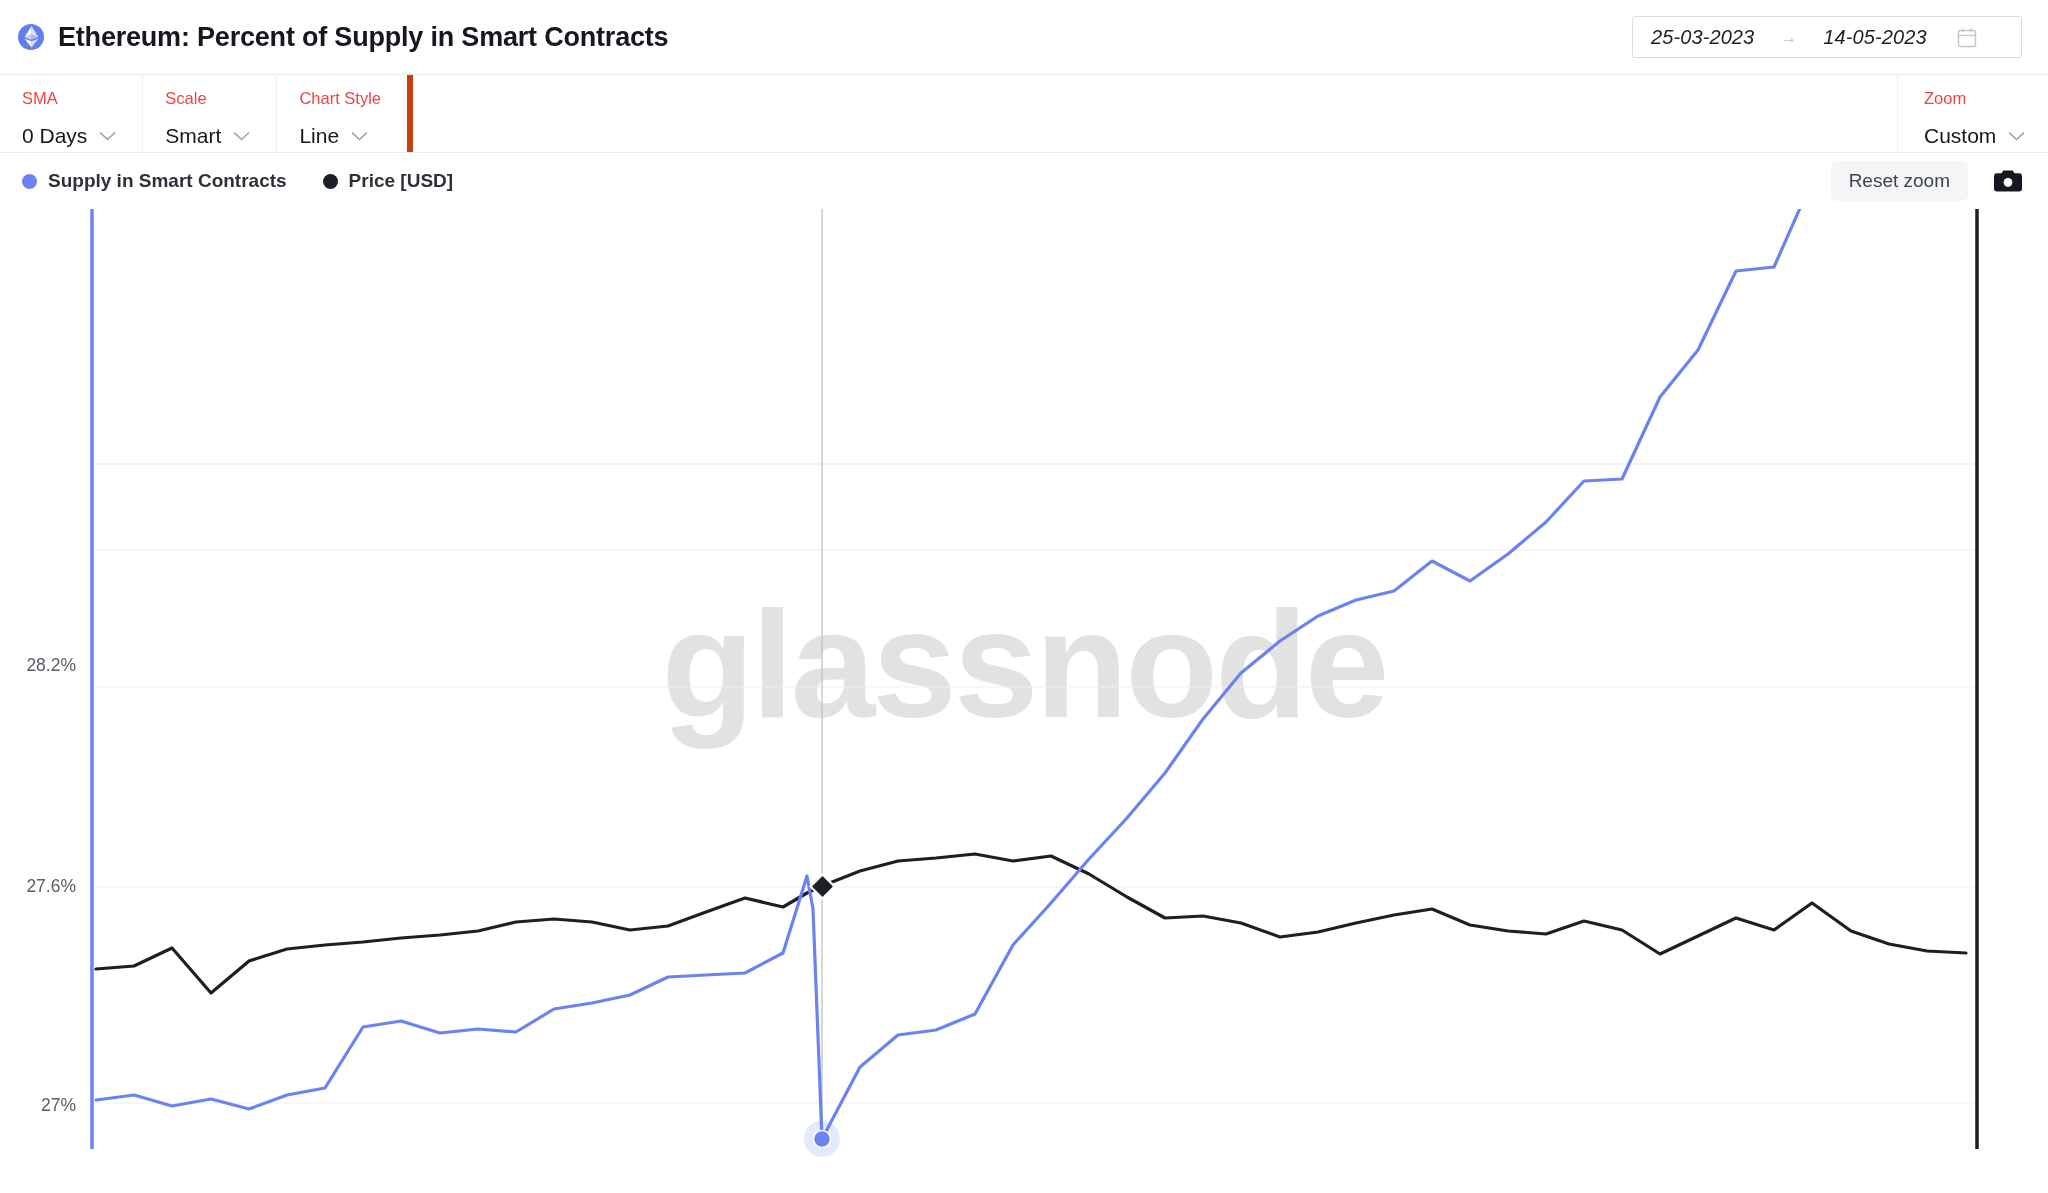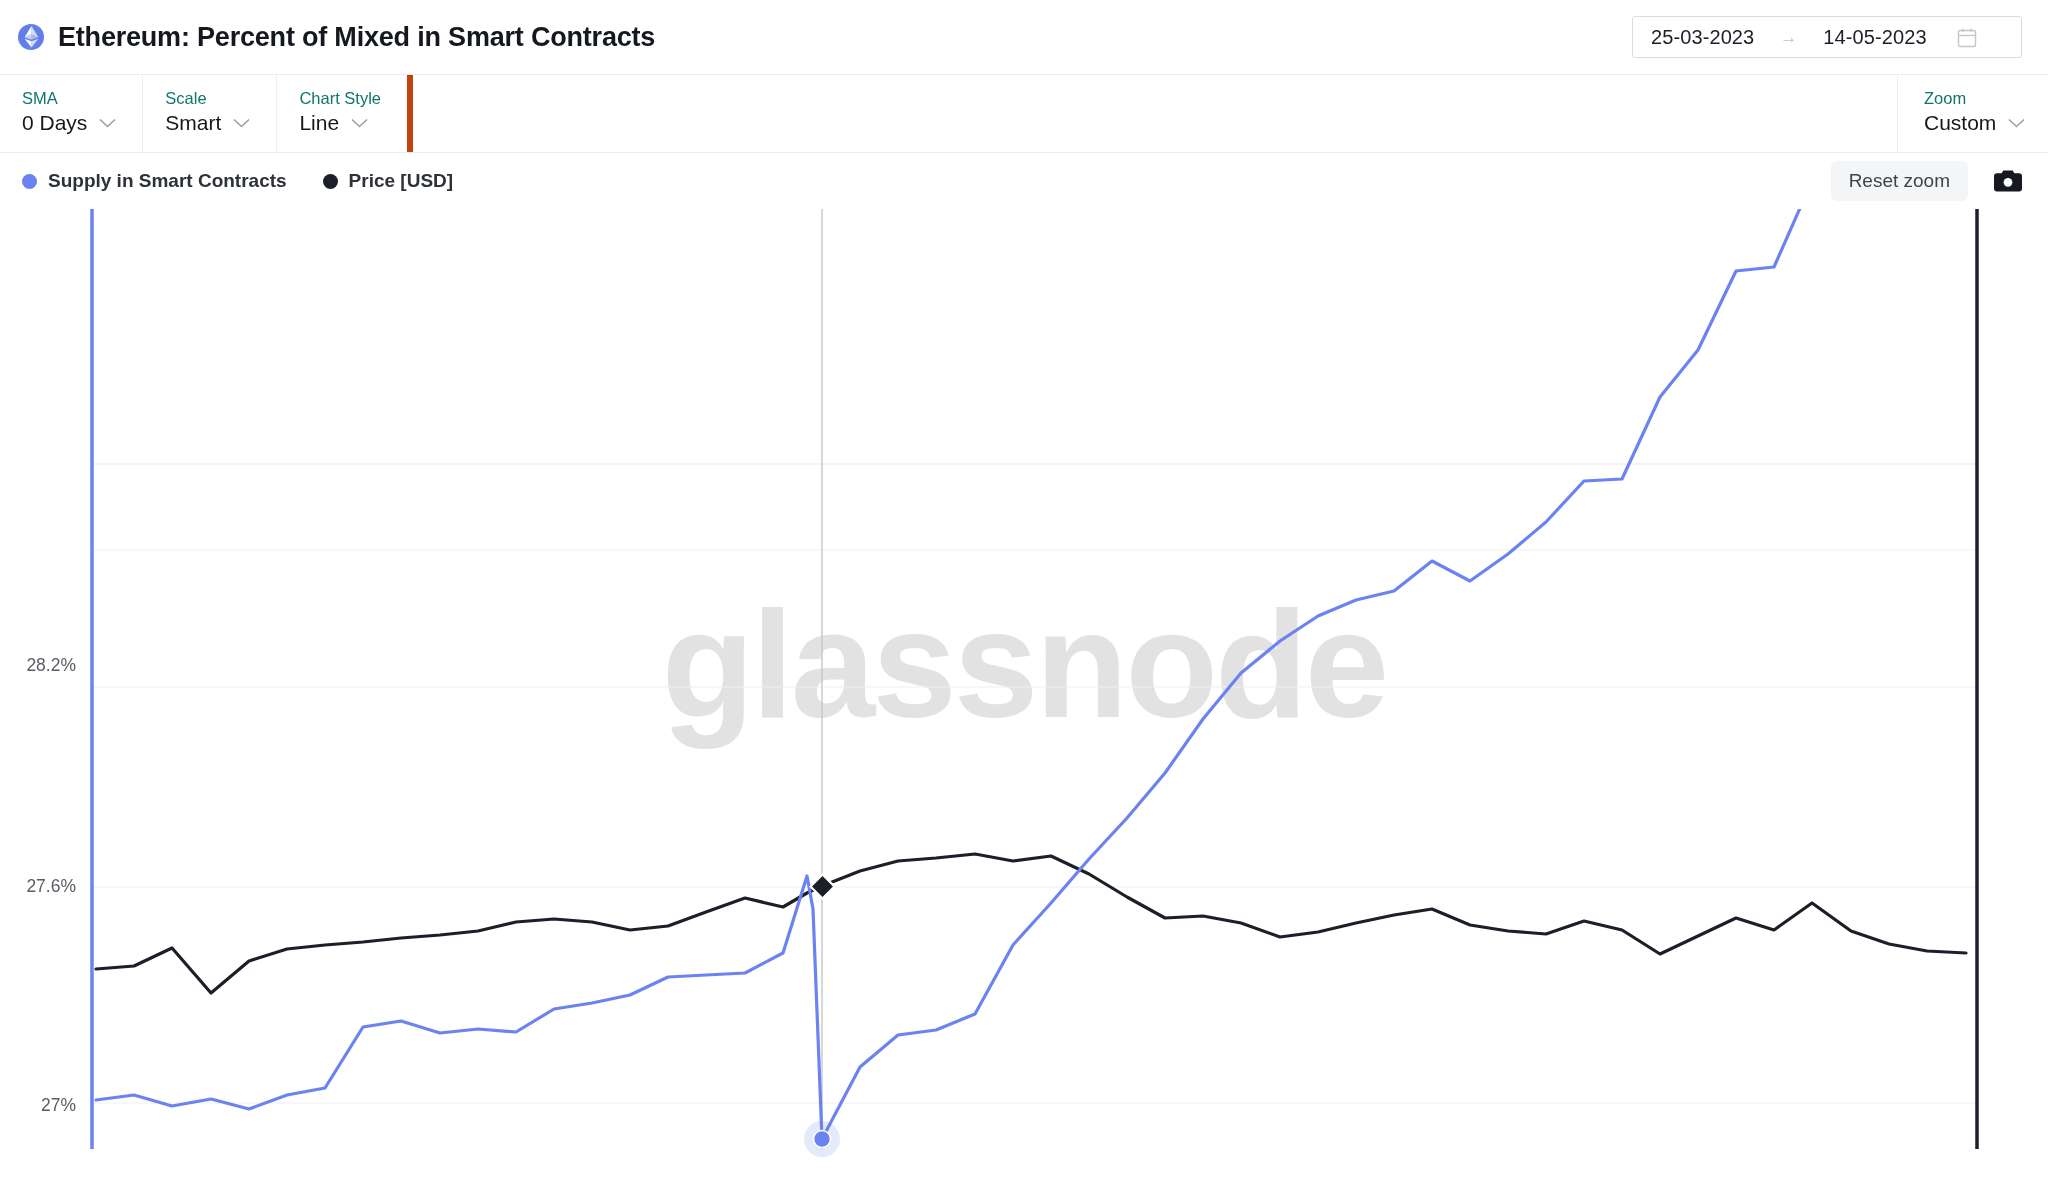--- a/index.html
+++ b/index.html
@@ -46,20 +46,21 @@
     height: 42px;
     padding: 0 14px 0 18px;
     background: #fff;
     min-width: 390px;
   }
   .daterange .dv {
     font-size: 20px;
     color: #1b1f27;
     letter-spacing: 0.1px;
     white-space: nowrap;
+    font-style: italic;
   }
   .daterange .arrow {
     color: #b9bec7;
     font-size: 17px;
     margin: 0 26px;
     line-height: 1;
   }
   .cal-icon {
     margin-left: 30px;
     color: #c2c6cd;
@@ -77,23 +78,23 @@
     padding: 13px 26px 0 22px;
     border-right: 1px solid #eceef1;
     display: flex;
     flex-direction: column;
     justify-content: flex-start;
     min-width: 118px;
   }
   .tb-group.last-left { border-right: 6px solid #c2410c; min-width: 130px;}
   .tb-label {
     font-size: 16.5px;
-    color: #0f766e;
+    color: #ef4444;
     line-height: 1.25;
-    margin-bottom: 2px;
+    margin-bottom: 15px;
     white-space: nowrap;
   }
   .tb-value {
     font-size: 21px;
     color: #15181e;
     display: flex;
     align-items: center;
     gap: 12px;
     white-space: nowrap;
   }
@@ -187,21 +188,21 @@
   <span class="eth-icon">
     <svg width="15" height="22" viewBox="0 0 16 24" aria-hidden="true">
       <polygon points="8,0 8,9 15.5,12.4" fill="#ffffff" opacity="0.75"></polygon>
       <polygon points="8,0 0.5,12.4 8,9" fill="#ffffff"></polygon>
       <polygon points="8,16.5 8,23.5 15.5,13.9" fill="#ffffff" opacity="0.75"></polygon>
       <polygon points="8,23.5 8,16.5 0.5,13.9" fill="#ffffff"></polygon>
       <polygon points="8,15 15.5,12.4 8,9" fill="#ffffff" opacity="0.45"></polygon>
       <polygon points="0.5,12.4 8,15 8,9" fill="#ffffff" opacity="0.65"></polygon>
     </svg>
   </span>
-  <div class="page-title">Ethereum: Percent of Mixed in Smart Contracts</div>
+  <div class="page-title">Ethereum: Percent of Supply in Smart Contracts</div>
   <div class="header-spacer"></div>
 
   <div class="daterange">
     <span class="dv">25-03-2023</span>
     <span class="arrow">→</span>
     <span class="dv">14-05-2023</span>
     <span class="cal-icon">
       <svg width="20" height="21" viewBox="0 0 20 21" fill="none" stroke="currentColor" stroke-width="1.4">
         <rect x="1.5" y="3.5" width="17" height="16" rx="1.5"></rect>
         <path d="M1.5 8.5 H18.5"></path>

